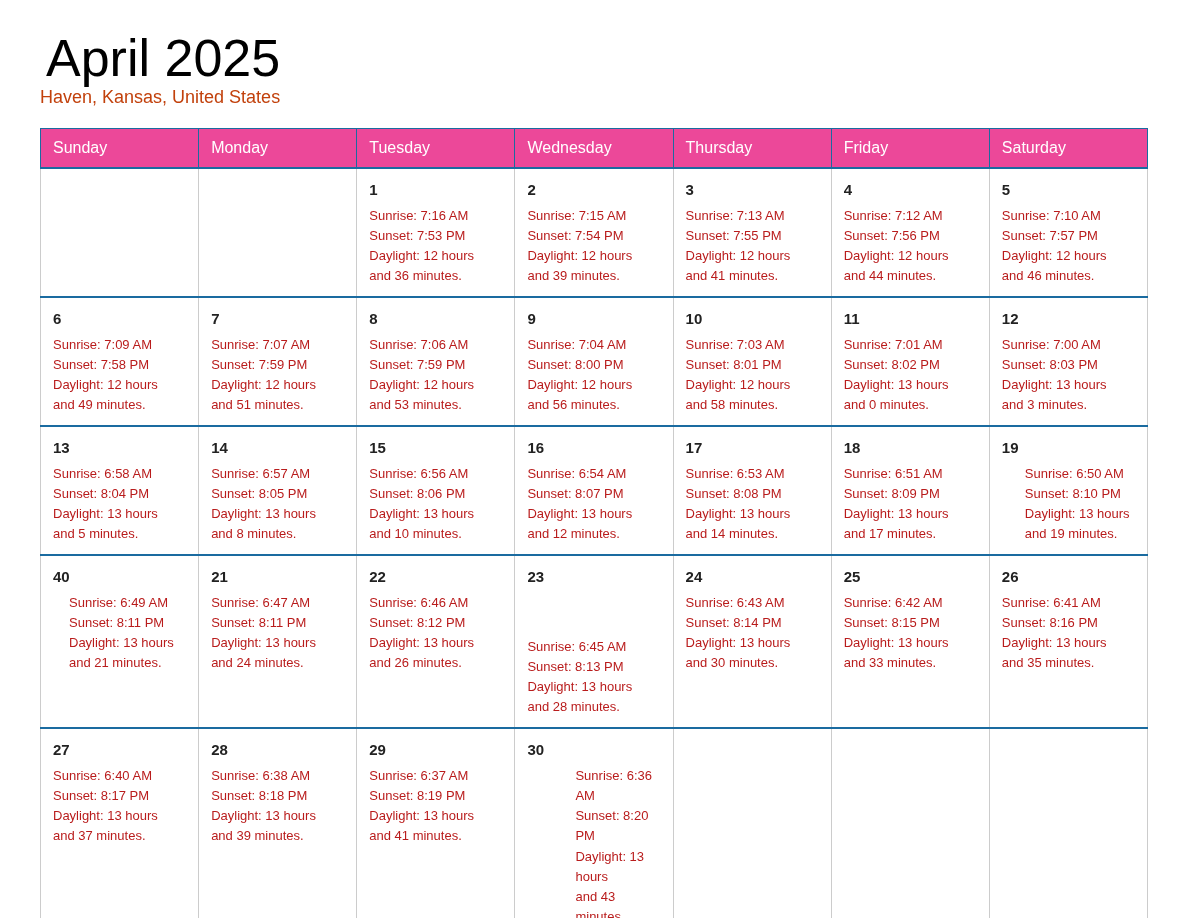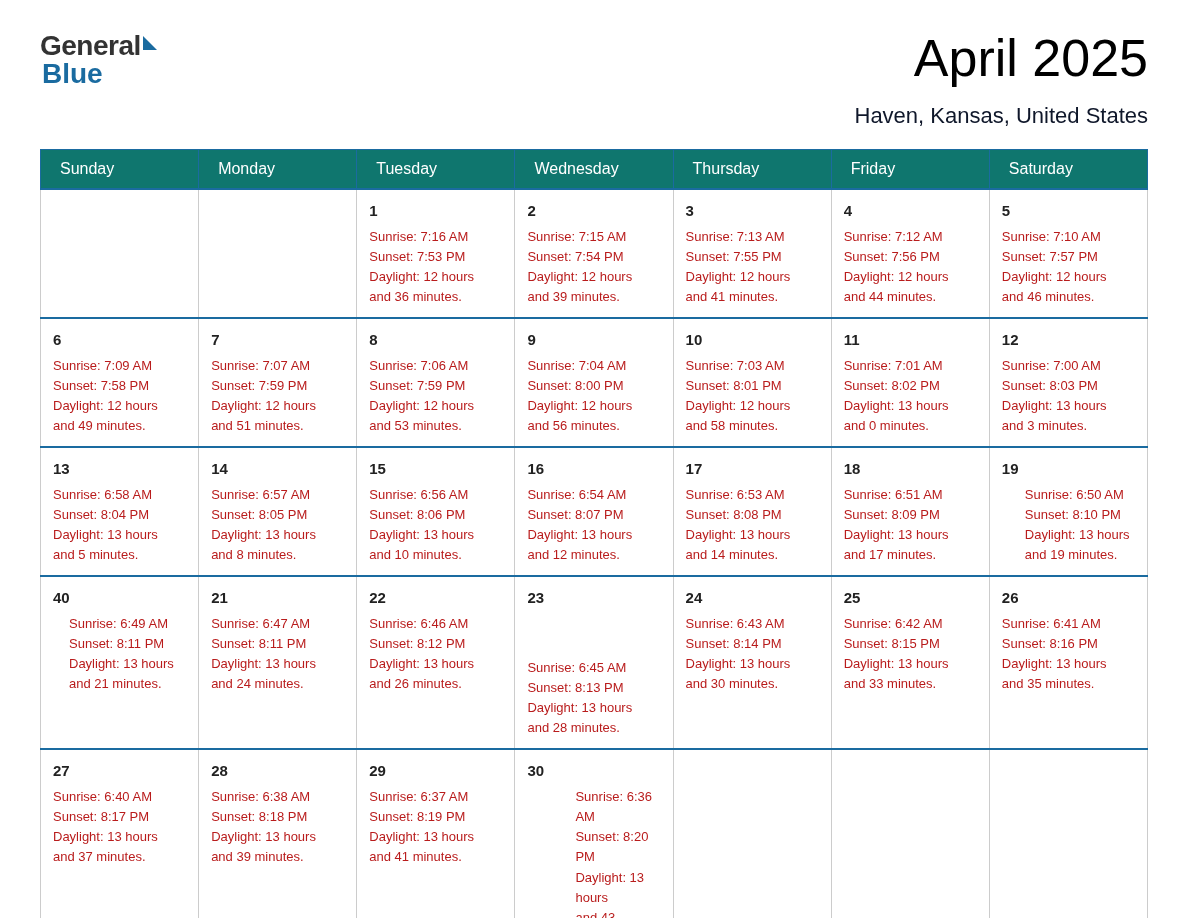--- a/index.html
+++ b/index.html
@@ -52,35 +52,35 @@
     .title-block {
       text-align: right;
     }
     .title-month {
       font-size: 52px;
       font-weight: normal;
       color: #000000;
       line-height: 1.1;
     }
     .title-location {
-      font-size: 22px;
-      color: #0f172a;
-      margin-top: 16px;
+      font-size: 18px;
+      color: #c2410c;
+      margin-top: 0;
     }
     .calendar {
       width: 100%;
       border-collapse: collapse;
       border: 1px solid #ccc;
     }
     .calendar th {
-      background-color: #0f766e;
+      background-color: #ec4899;
       color: #fff;
       font-size: 16px;
       font-weight: normal;
-      padding: 10px 19px;
+      padding: 10px 12px;
       text-align: left;
       border: 1px solid #1a6ba0;
     }
     .calendar td {
       vertical-align: top;
       padding: 10px 12px;
       border: 1px solid #ccc;
       width: calc(100% / 7);
       font-size: 13px;
       line-height: 1.5;
@@ -101,27 +101,20 @@
       color: #b91c1c;
     }
     tr {
       border-bottom: 2px solid #1a6ba0;
     }
   </style>
 </head>
 <body>
 
 <div class="header">
-  <div class="logo">
-    <div class="logo-top">
-      <span class="logo-general">General</span>
-      <div class="logo-arrow"></div>
-    </div>
-    <span class="logo-blue">Blue</span>
-  </div>
   <div class="title-block">
     <div class="title-month">April 2025</div>
     <div class="title-location">Haven, Kansas, United States</div>
   </div>
 </div>
 
 <table class="calendar">
   <thead>
     <tr>
     <th>Sunday</th>

